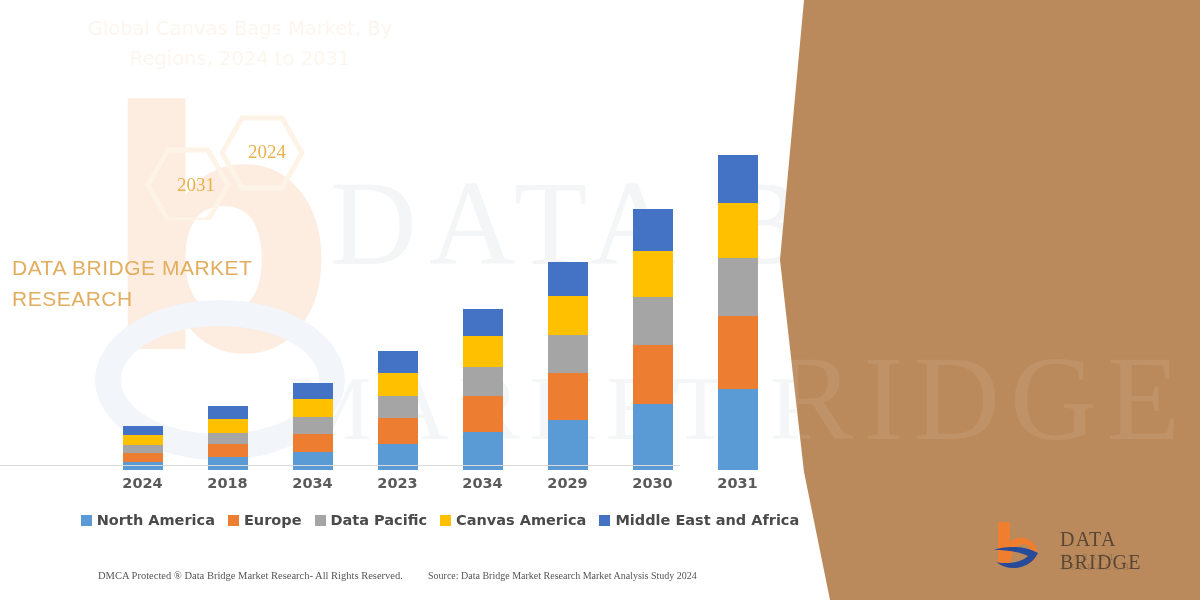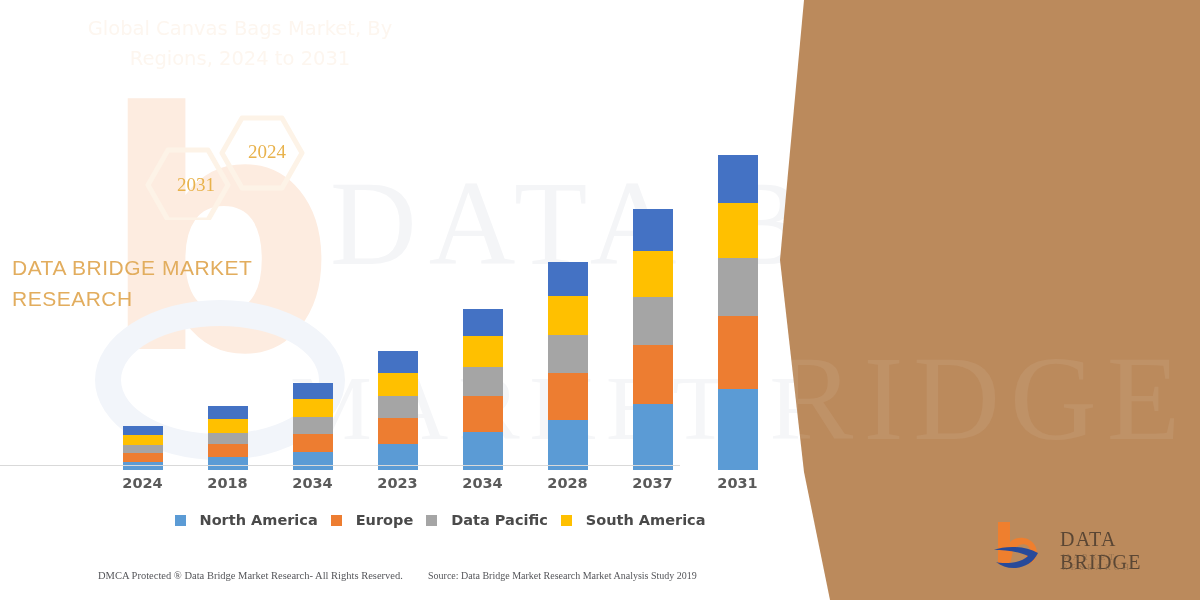--- a/index.html
+++ b/index.html
@@ -230,21 +230,21 @@
     top: 512px;
     width: 680px;
     display: flex;
     justify-content: center;
     align-items: center;
     gap: 13px;
   }
   .legend-item {
     display: flex;
     align-items: center;
-    gap: 14px;
+    gap: 5px;
   }
   .legend-swatch {
     width: 11px;
     height: 11px;
     display: inline-block;
   }
   .legend-label {
     font-size: 14.5px;
     font-weight: 700;
     color: #4a4a4a;
@@ -346,46 +346,50 @@
       </div>
   </div>
   <div class="axis-line"></div>
 
   <div class="xaxis" id="xaxis">
       <div class="xlabel">2024</div>
       <div class="xlabel">2018</div>
       <div class="xlabel">2034</div>
       <div class="xlabel">2023</div>
       <div class="xlabel">2034</div>
-      <div class="xlabel">2028</div>
-      <div class="xlabel">2037</div>
+      <div class="xlabel">2029</div>
+      <div class="xlabel">2030</div>
       <div class="xlabel">2031</div>
     </div>
 
   <div class="legend" id="legend">
       <div class="legend-item">
         <span class="legend-swatch" style="background: rgb(91, 155, 213);"></span>
         <span class="legend-label">North America</span>
       </div>
       <div class="legend-item">
         <span class="legend-swatch" style="background: rgb(237, 125, 49);"></span>
         <span class="legend-label">Europe</span>
       </div>
       <div class="legend-item">
         <span class="legend-swatch" style="background: rgb(165, 165, 165);"></span>
         <span class="legend-label">Data Pacific</span>
       </div>
       <div class="legend-item">
         <span class="legend-swatch" style="background: rgb(255, 192, 0);"></span>
-        <span class="legend-label">South America</span>
+        <span class="legend-label">Canvas America</span>
+      </div>
+      <div class="legend-item">
+        <span class="legend-swatch" style="background: rgb(68, 114, 196);"></span>
+        <span class="legend-label">Middle East and Africa</span>
       </div>
     </div>
 
   <div class="footer-left">DMCA Protected ® Data Bridge Market Research- All Rights Reserved.</div>
-  <div class="footer-right">Source: Data Bridge Market Research  Market Analysis Study 2019</div>
+  <div class="footer-right">Source: Data Bridge Market Research  Market Analysis Study 2024</div>
 
   <div class="brown-panel">
     <div class="brown-wm">DATA BRIDGE</div>
   </div>
 
   <div class="panel-title">Global Canvas Bags Market, By Regions, 2024 to 2031</div>
 
   <div class="hex-wrap">
     <svg width="200" height="110" viewBox="0 0 200 110">
       <polygon points="112,8 152,8 172,43 152,78 112,78 92,43" fill="none" stroke="#fdf3e7" stroke-width="5" stroke-linejoin="round"></polygon>

